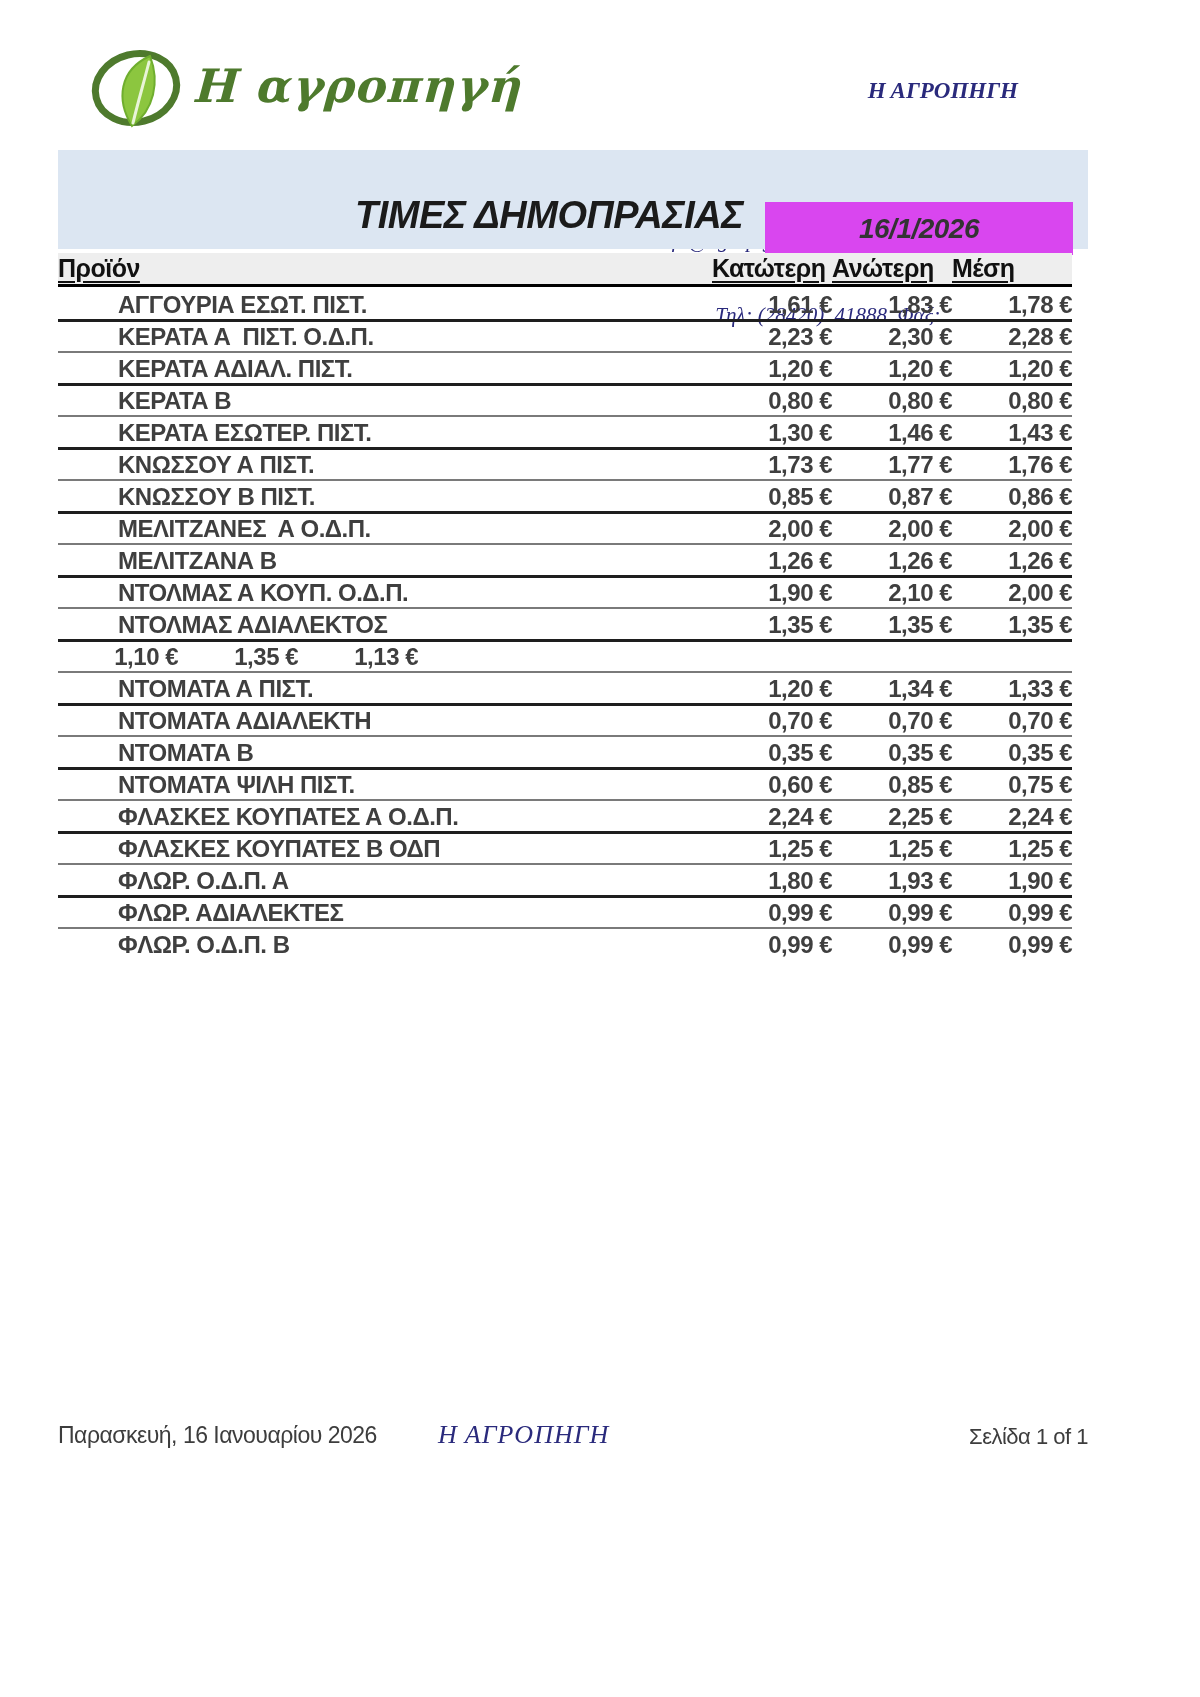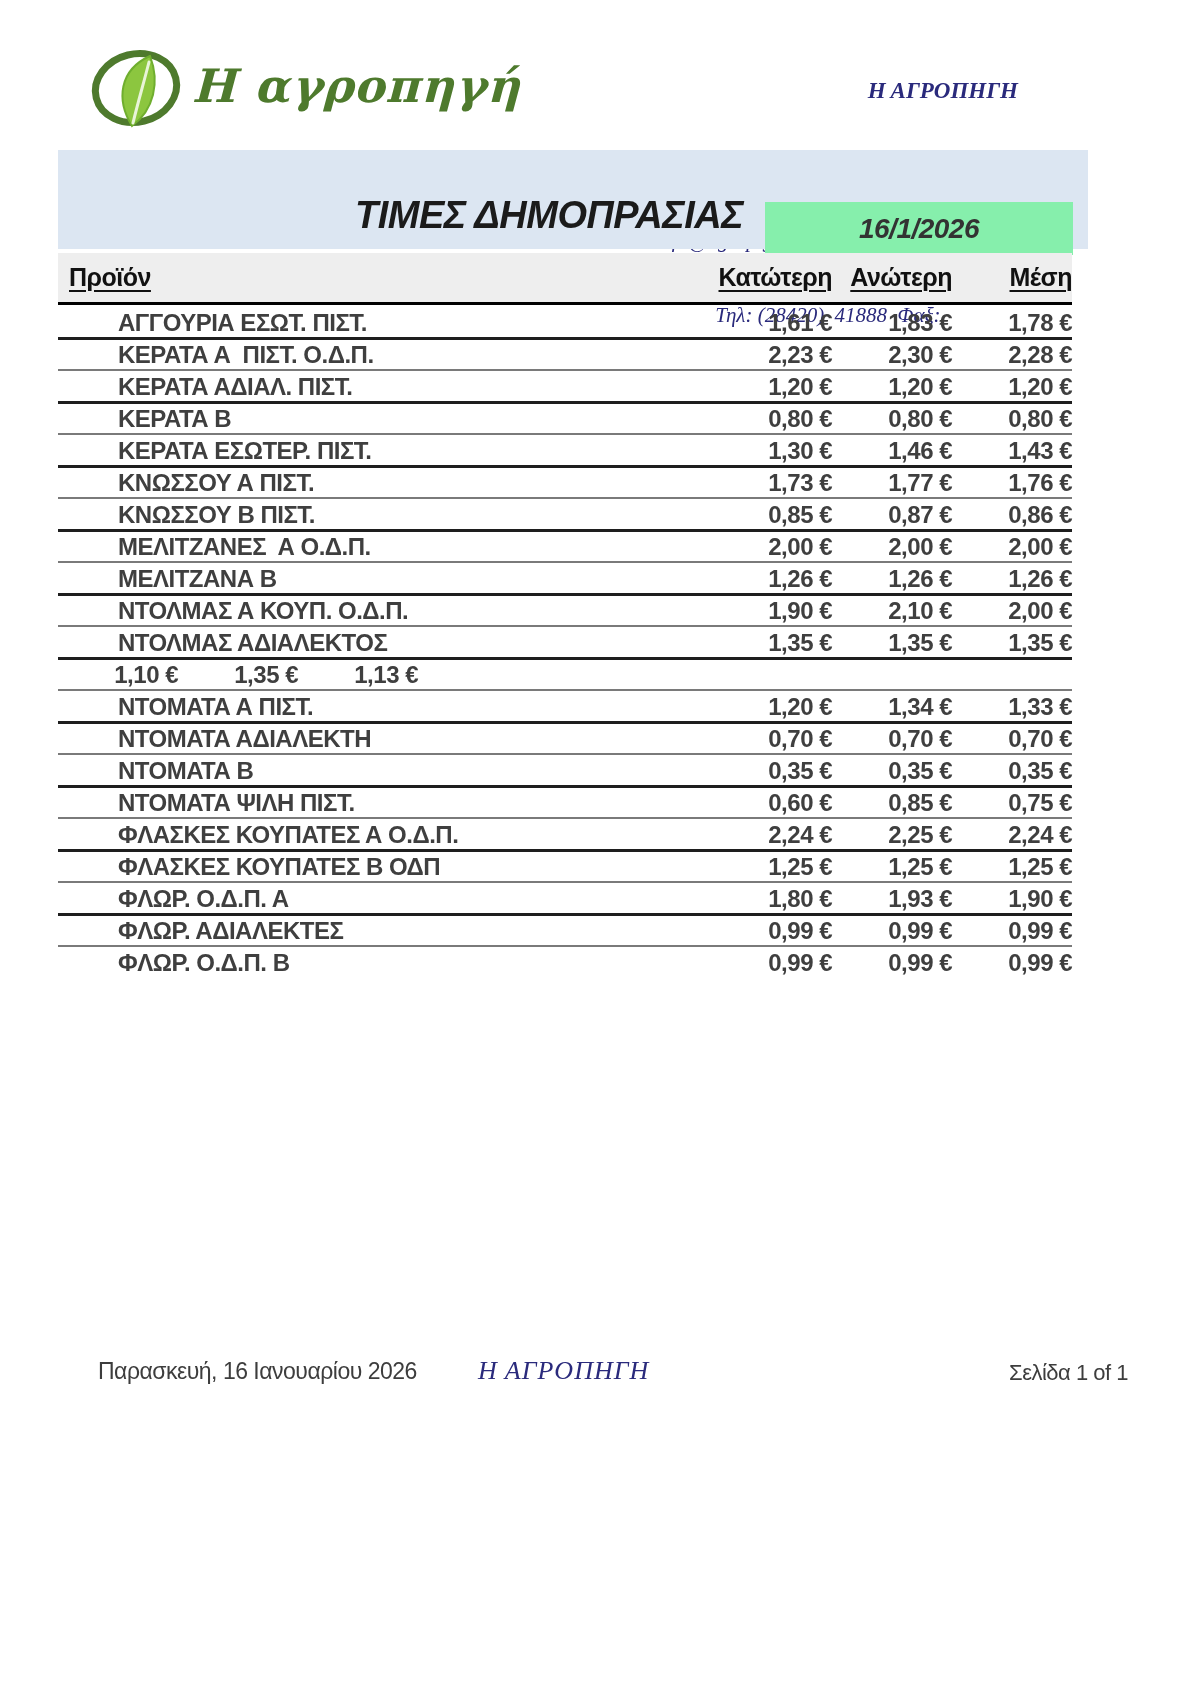--- a/index.html
+++ b/index.html
@@ -50,56 +50,55 @@
     background:var(--band);
     font-style:italic;
   }
   .doc-title{
     position:absolute;left:297px;top:44px;
     font-size:38px;font-weight:bold;color:var(--title-ink);
     letter-spacing:-0.5px;white-space:nowrap;
   }
   .date-box{
     position:absolute;right:15px;top:52px;
-    width:308px;height:53px;background:#86efac;
+    width:308px;height:53px;background:#d946ef;
     display:flex;align-items:center;justify-content:center;
     font-size:28px;font-weight:bold;color:#333333;
     letter-spacing:-0.5px;
   }
 
   
   .price-table{
     position:absolute;left:58px;top:253px;width:1014px;
   }
   .thead{
-    display:flex;align-items:center;height:52px;
+    display:flex;align-items:center;height:34px;
     background:var(--header-bg);
     border-bottom:3px solid #000000;
     font-weight:bold;color:#111111;font-size:25px;
     letter-spacing:-0.5px;
-    padding-left:11px;
   }
   .th{text-decoration:underline;text-decoration-thickness:2px;text-underline-offset:4px;}
   .th-product{flex:1 1 auto;text-align:left;}
-  .th-price{flex:0 0 120px;text-align:right;white-space:nowrap;}
+  .th-price{flex:0 0 120px;white-space:nowrap;}
   .tbody{display:block;}
   .row{
     display:flex;align-items:flex-end;height:32px;
     color:var(--ink);font-weight:bold;font-size:24px;
     letter-spacing:-0.5px;
   }
   .row + .row{border-top:2px solid #7a7a7a;}
   .row:nth-child(even){border-top:3px solid #1e1e1e;}
   .row:first-child{border-top:none;}
   .cell-product{flex:1 1 auto;padding-left:60px;text-align:left;white-space:pre;}
   .cell-price{flex:0 0 120px;text-align:right;white-space:nowrap;}
 
   
   .page-footer{
-    position:absolute;left:58px;top:1352px;width:1030px;height:42px;margin-left:40px;
+    position:absolute;left:58px;top:1416px;width:1030px;height:42px;
   }
   .footer-date{
     position:absolute;left:0;top:6px;
     font-size:23px;color:#3d3d3d;letter-spacing:-0.5px;
   }
   .footer-brand{
     position:absolute;left:380px;top:4px;
     font-family:"Liberation Serif", serif;font-style:italic;
     font-size:26px;color:var(--navy);letter-spacing:1px;
   }

